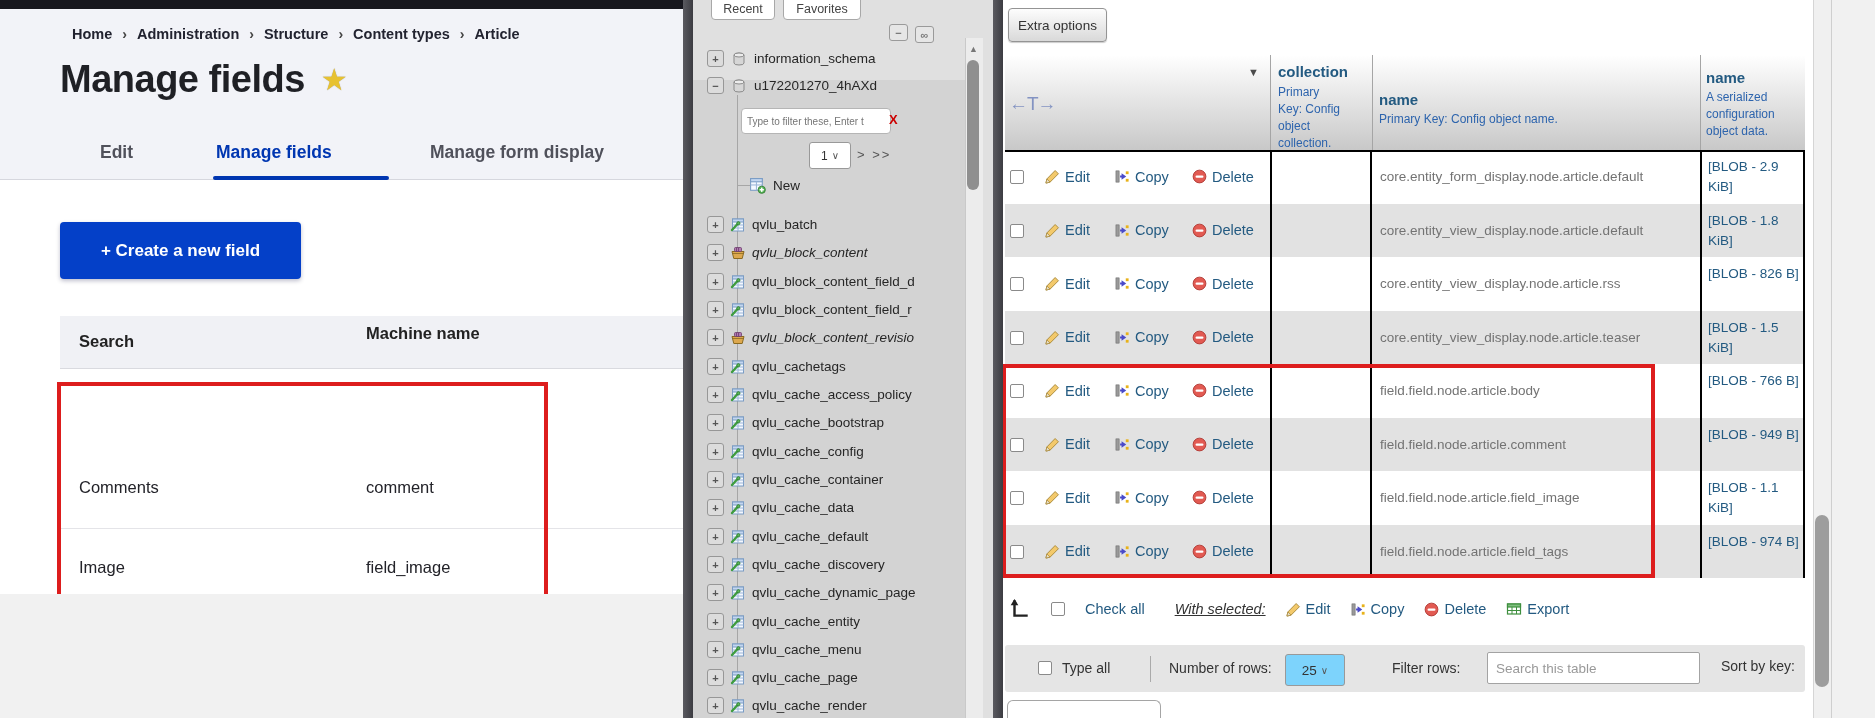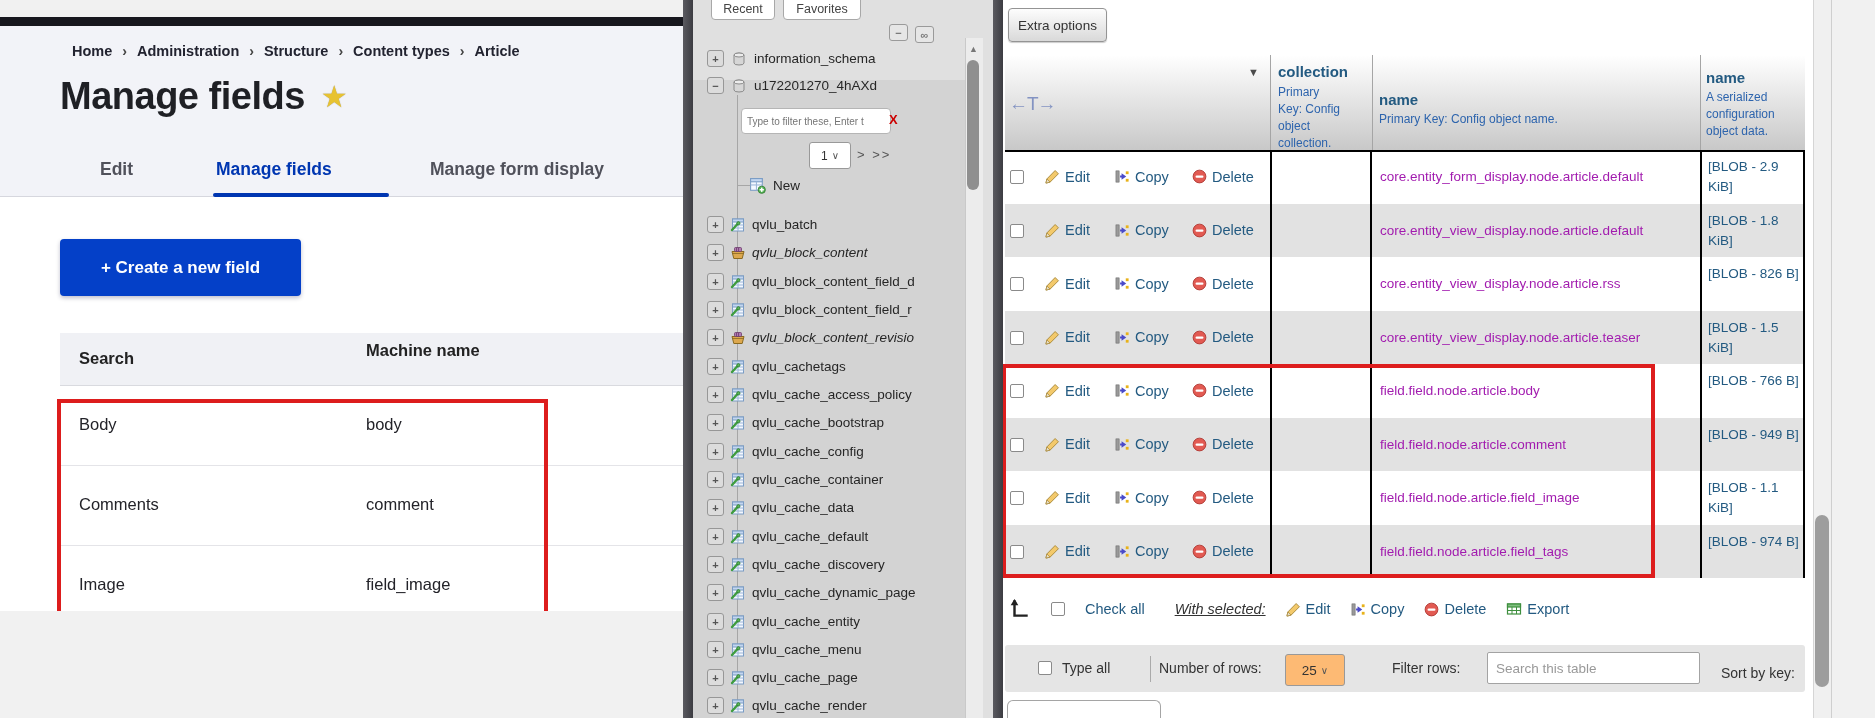--- a/index.html
+++ b/index.html
@@ -1,20 +1,20 @@
 <!DOCTYPE html>
 <html><head>
 <meta charset="utf-8">
 <style>
   html,body{margin:0;padding:0;}
   body{width:1875px;height:718px;overflow:hidden;position:relative;
        font-family:"Liberation Sans", sans-serif;background:#f1f1f1;}
   .abs{position:absolute;}
   
-  #drupal{left:0;top:0;width:683px;height:594px;background:#fff;overflow:hidden;margin-top:17px;}
+  #drupal{left:0;top:0;width:683px;height:594px;background:#fff;overflow:hidden;}
   #drupal .header-bg{left:0;top:0;width:683px;height:180px;background:#f2f3f8;}
   #drupal .topbar{left:0;top:0;width:683px;height:9px;background:#17171e;}
   .crumb{font-size:14.5px;font-weight:bold;color:#222330;}
   .crumb-sep{font-size:14px;color:#444;font-weight:bold;padding:0 10px;}
   .pgtitle{font-size:38px;font-weight:bold;color:#1f2025;letter-spacing:-0.5px;}
   .star{font-size:30px;color:#e7c232;text-shadow:0 0 1px #999;}
   .tab{font-size:17.5px;font-weight:bold;color:#50515b;}
   .tab.active{color:#0036b1;}
   .tabline{background:#d6d7de;height:1px;}
   .tabunder{background:#0036b1;height:4px;border-radius:2px;}
@@ -56,29 +56,29 @@
   .fulltexts{font-size:19px;color:#8393c2;letter-spacing:-1px;}
   .sorticon{font-size:11px;color:#4a4a4a;}
   #rows{left:2px;top:150px;width:800px;height:428px;border-right:2px solid #000;border-bottom:2px solid #000;box-sizing:border-box;}
   .prow{position:relative;width:100%;height:53.5px;}
   .prow:nth-child(even){background:#e2e2e2;}
   .cb{display:inline-block;width:14px;height:14px;background:#fff;border:1.5px solid #8a8a8a;border-radius:2px;box-sizing:border-box;}
   .act{position:absolute;top:0;height:100%;display:flex;align-items:center;gap:5px;
       color:#235a81;font-size:14.5px;text-decoration:none;cursor:pointer;}
   .cell-collection{position:absolute;left:265px;top:0;width:102px;height:100%;
       border-left:2px solid #000;border-right:2px solid #000;box-sizing:border-box;}
-  .cell-name{position:absolute;left:369px;top:0;width:326px;height:100%;font-size:13.5px;color:#a21caf;
+  .cell-name{position:absolute;left:369px;top:0;width:326px;height:100%;font-size:13.5px;color:#737373;
       display:flex;align-items:center;padding-left:6px;box-sizing:border-box;white-space:nowrap;overflow:hidden;}
   .cell-data{position:absolute;left:695px;top:0;width:105px;height:100%;border-left:2px solid #000;
       box-sizing:border-box;font-size:13.5px;color:#235a81;line-height:20px;padding:7px 2px 0 6px;}
   .i{display:inline-block;vertical-align:middle;}
   .footlink{display:flex;align-items:center;gap:5px;color:#235a81;font-size:14.5px;cursor:pointer;}
   .graybar{left:2px;top:645px;width:800px;height:47px;background:#e5e5e5;border-radius:3px;}
   .bartext{font-size:14px;color:#333;}
-  .whitesel{background:#fdba74;border:1px solid #999;border-radius:3px;font-size:13.5px;color:#333;
+  .whitesel{background:#7dd3fc;border:1px solid #999;border-radius:3px;font-size:13.5px;color:#333;
       display:flex;align-items:center;justify-content:center;gap:4px;}
   .searchinput{border:1px solid #a3a3a3;border-radius:2px;font-size:13.5px;color:#333;padding:0 8px;
       box-sizing:border-box;background:#fff;}
   .searchinput::placeholder{color:#999;}
   .mscroll-track{left:810px;top:0;width:18px;height:718px;background:#f0f0f0;border-left:1px solid #d5d5d5;}
   .mscroll-thumb{left:812px;top:515px;width:14px;height:172px;background:#9d9d9d;border-radius:7px;}
   .rightmargin{left:828px;top:0;width:44px;height:718px;background:#f1f1f1;border-left:1px solid #cfcfcf;}
   .partialbox{left:4px;top:700px;width:152px;height:18px;background:#fff;border:1px solid #a5a5a5;
       border-radius:6px 6px 0 0;border-bottom:none;}
   .caret{font-size:10px;color:#555;}
@@ -170,24 +170,20 @@
   <div class="abs tab active" style="left:216px;top:142px;">Manage fields</div>
   <div class="abs tab" style="left:430px;top:142px;">Manage form display</div>
   <div class="abs tabline" style="left:0;top:179px;width:683px;"></div>
   <div class="abs tabunder" style="left:213px;top:176px;width:176px;"></div>
 
   <div class="abs btn-primary" style="left:60px;top:222px;width:241px;height:57px;">+ Create a new field</div>
 
   <div class="abs dtable-head" style="left:60px;top:316px;width:630px;height:52px;">
     <span class="abs dth" style="left:19px;top:16px;">Search</span>
     <span class="abs dth" style="left:306px;top:8px;">Machine name</span>
-  </div>
-  <div class="abs drow" style="left:60px;top:368px;width:630px;height:80px;">
-    <span class="abs dtd" style="left:19px;top:30px;">Body</span>
-    <span class="abs dtd" style="left:306px;top:30px;">body</span>
   </div>
   <div class="abs drow" style="left:60px;top:528px;width:630px;height:80px;">
     <span class="abs dtd" style="left:19px;top:30px;">Image</span>
     <span class="abs dtd" style="left:306px;top:30px;">field_image</span>
   </div>
   <div class="abs drow" style="left:60px;top:448px;width:630px;height:80px;">
     <span class="abs dtd" style="left:19px;top:30px;">Comments</span>
     <span class="abs dtd" style="left:306px;top:30px;">comment</span>
   </div>
   <div class="abs" style="left:60px;top:608px;width:630px;height:82px;">
@@ -628,28 +624,28 @@
           <use href="#sym-export"></use>
         </svg>
         <span>Export</span>
       </span>
   </div>
 
   <div class="abs graybar">
     <span class="cb abs" style="left:33px;top:16px;"></span>
     <span class="abs bartext" style="left:57px;top:15px;">Type all</span>
     <div class="abs" style="left:145px;top:11px;width:1px;height:26px;background:#aaa;"></div>
-    <span class="abs bartext" style="left:154px;top:15px;">Number of rows:</span>
+    <span class="abs bartext" style="left:164px;top:15px;">Number of rows:</span>
     <div class="abs whitesel" style="left:280px;top:9px;width:58px;height:30px;">
       <span>25</span>
       <span class="caret">∨</span>
     </div>
     <span class="abs bartext" style="left:387px;top:15px;">Filter rows:</span>
     <input class="abs searchinput" style="left: 482px; top: 7px; width: 213px; height: 32px;" placeholder="Search this table">
-    <span class="abs bartext" style="left:716px;top:20px;">Sort by key:</span>
+    <span class="abs bartext" style="left:716px;top:13px;">Sort by key:</span>
   </div>
 
   <div class="abs partialbox"></div>
 
   <div class="abs mscroll-track"></div>
   <div class="abs mscroll-thumb"></div>
   <div class="abs rightmargin"></div>
 </div>
 
 </body></html>

